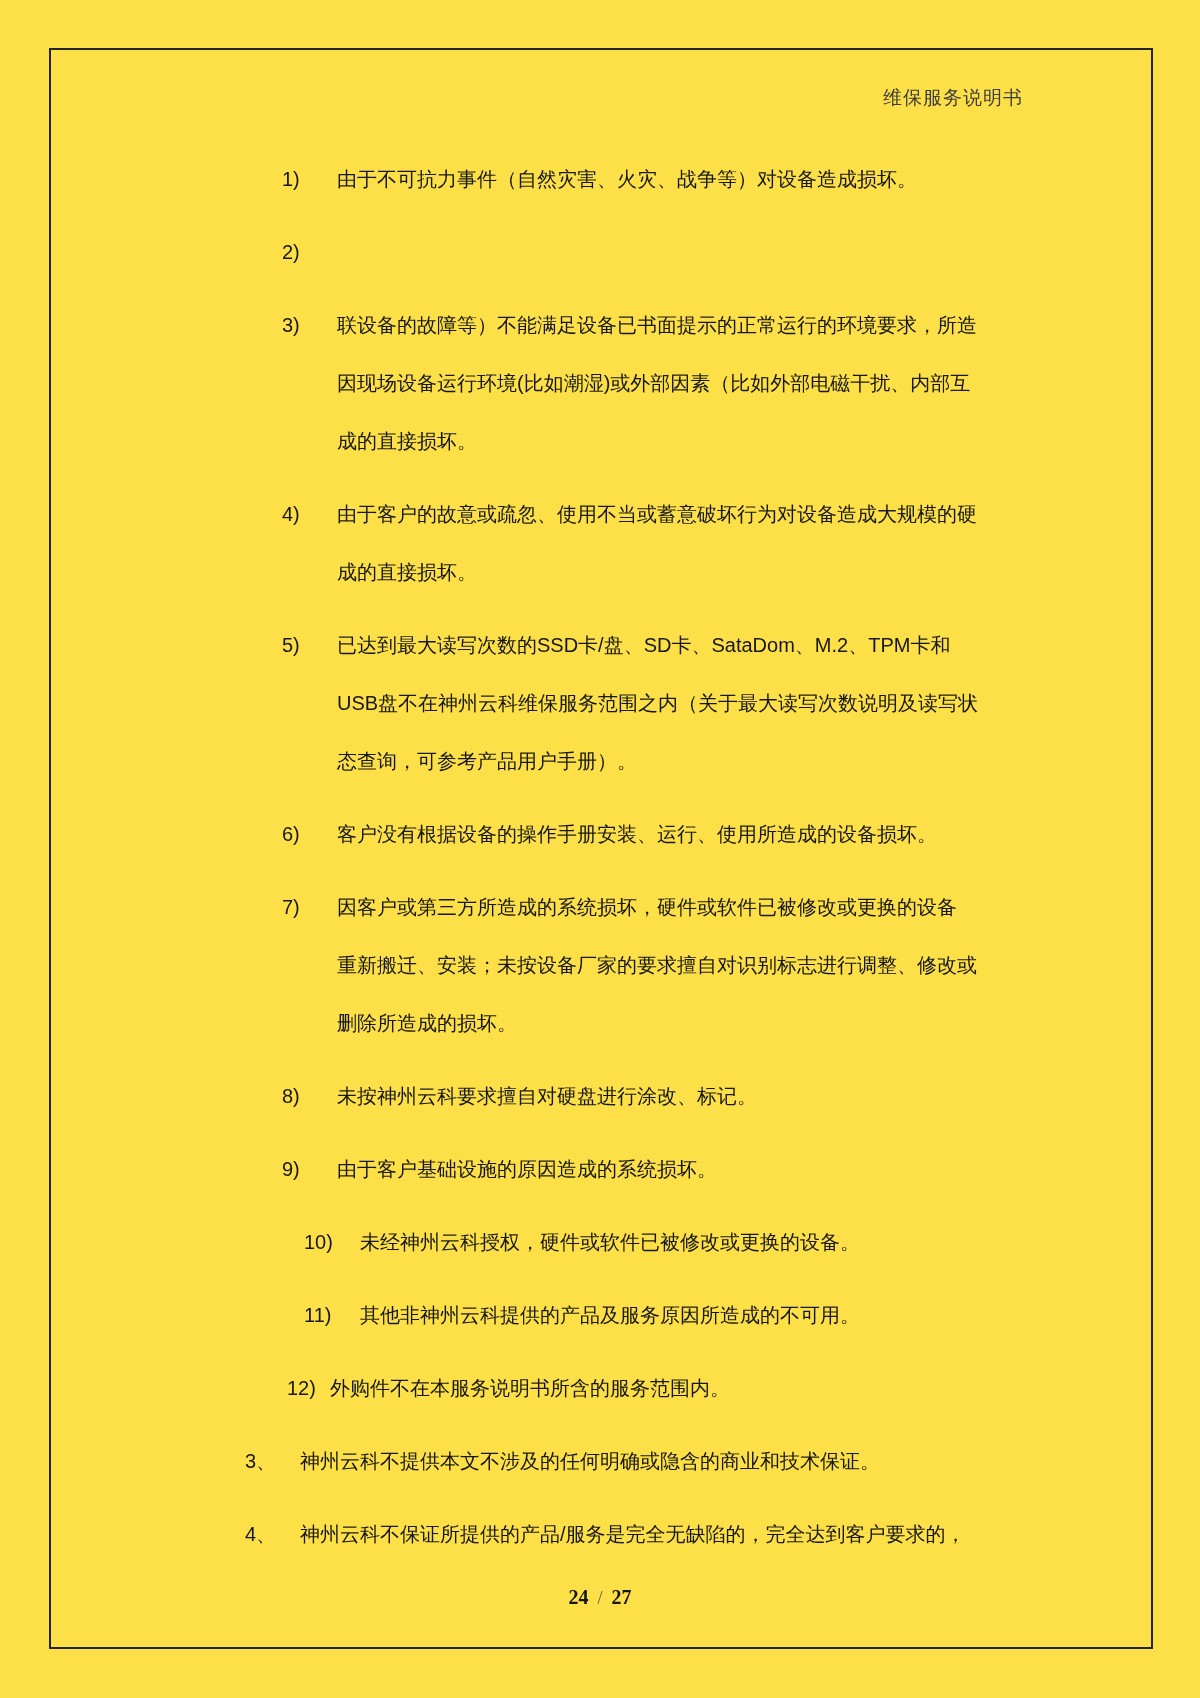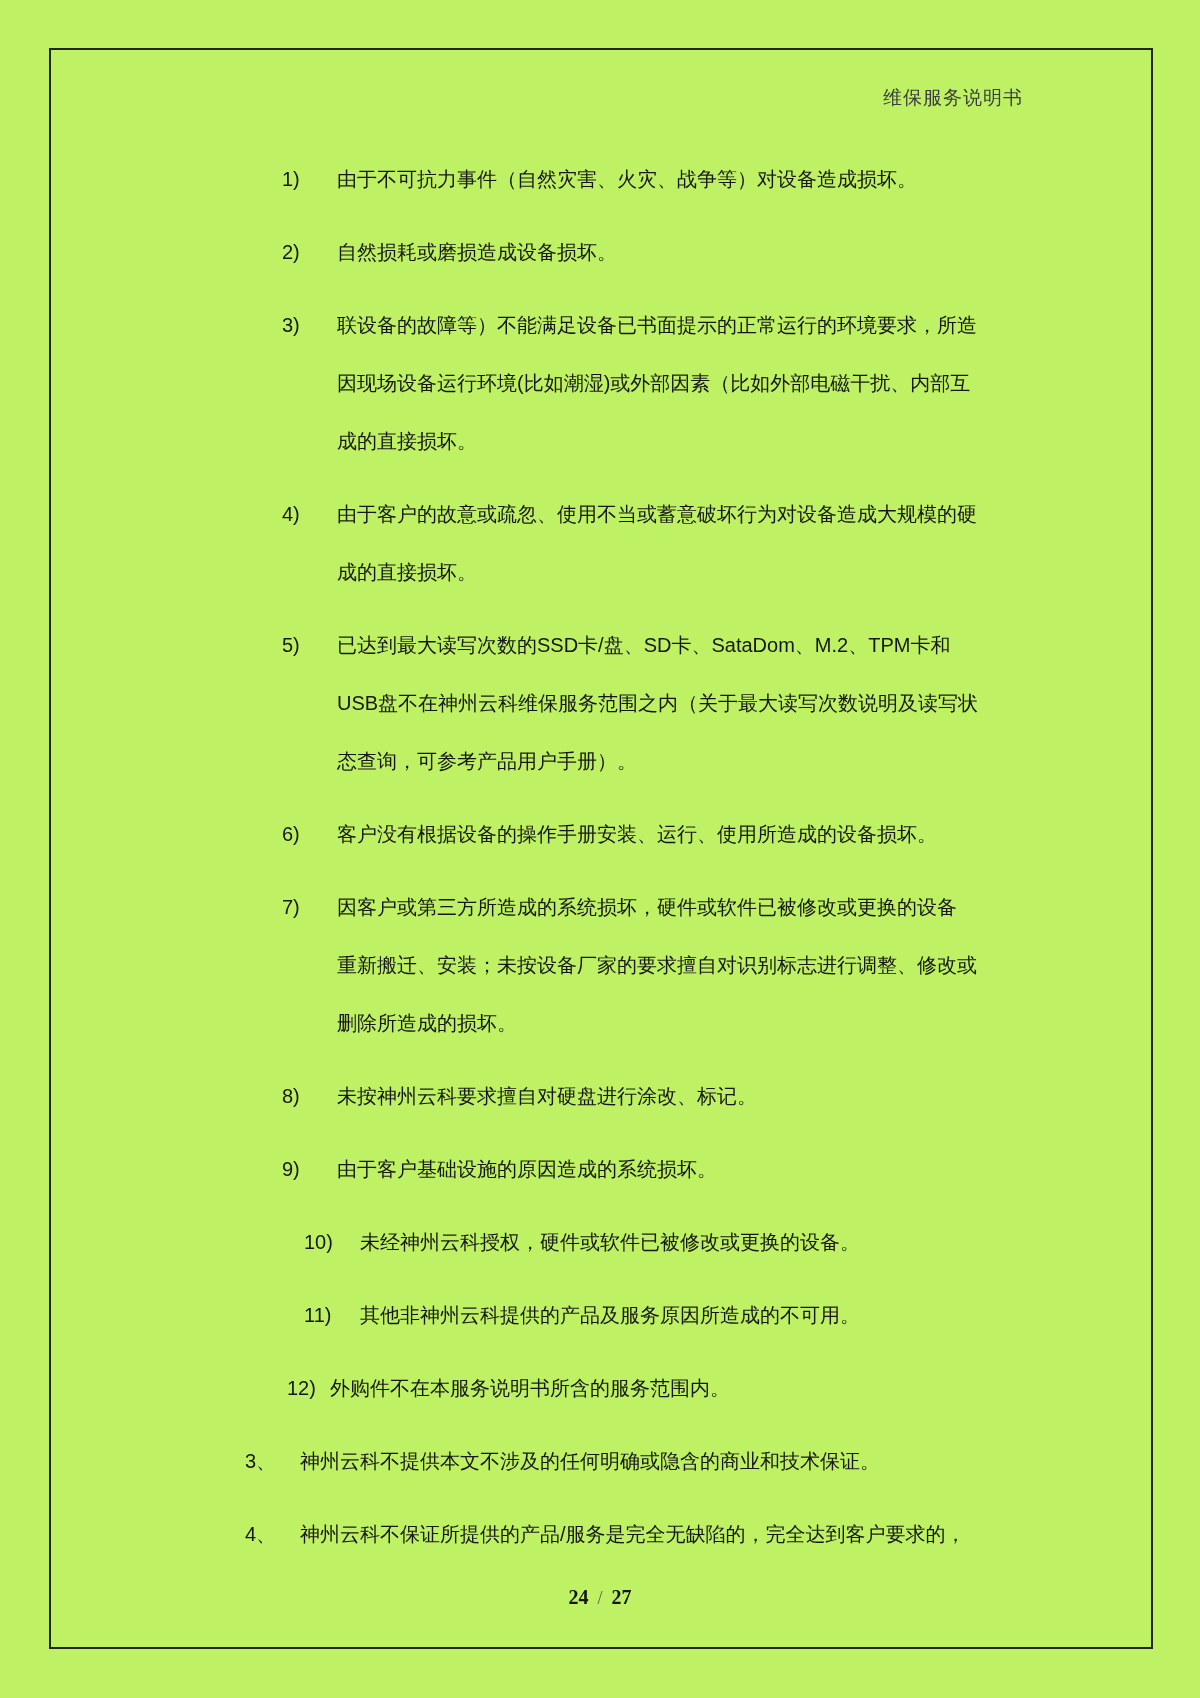--- a/index.html
+++ b/index.html
@@ -1,20 +1,20 @@
 <!DOCTYPE html>
 <html><head>
 <meta charset="utf-8">
 <style>
   html, body { margin: 0; padding: 0; background: #ffffff; }
   .page {
     position: relative;
     width: 1200px;
     height: 1698px;
-    background: #bef264;
+    background: #fde047;
     font-family: "Liberation Sans", sans-serif;
     color: #171717;
     overflow: hidden;
   }
   .page-border {
     position: absolute;
     left: 49px;
     top: 48px;
     width: 1104px;
     height: 1601px;
@@ -84,23 +84,20 @@
 
   <div class="content">
       <div class="row l2">
         <span class="num">1)</span>
         <div class="text">
           <div class="line">由于不可抗力事件（自然灾害、火灾、战争等）对设备造成损坏。</div>
         </div>
       </div>
       <div class="row l2">
         <span class="num">2)</span>
-        <div class="text">
-          <div class="line">自然损耗或磨损造成设备损坏。</div>
-        </div>
       </div>
       <div class="row l2">
         <span class="num">3)</span>
         <div class="text">
           <div class="line">联设备的故障等）不能满足设备已书面提示的正常运行的环境要求，所造</div>
           <div class="line">因现场设备运行环境(比如潮湿)或外部因素（比如外部电磁干扰、内部互</div>
           <div class="line">成的直接损坏。</div>
         </div>
       </div>
       <div class="row l2">

